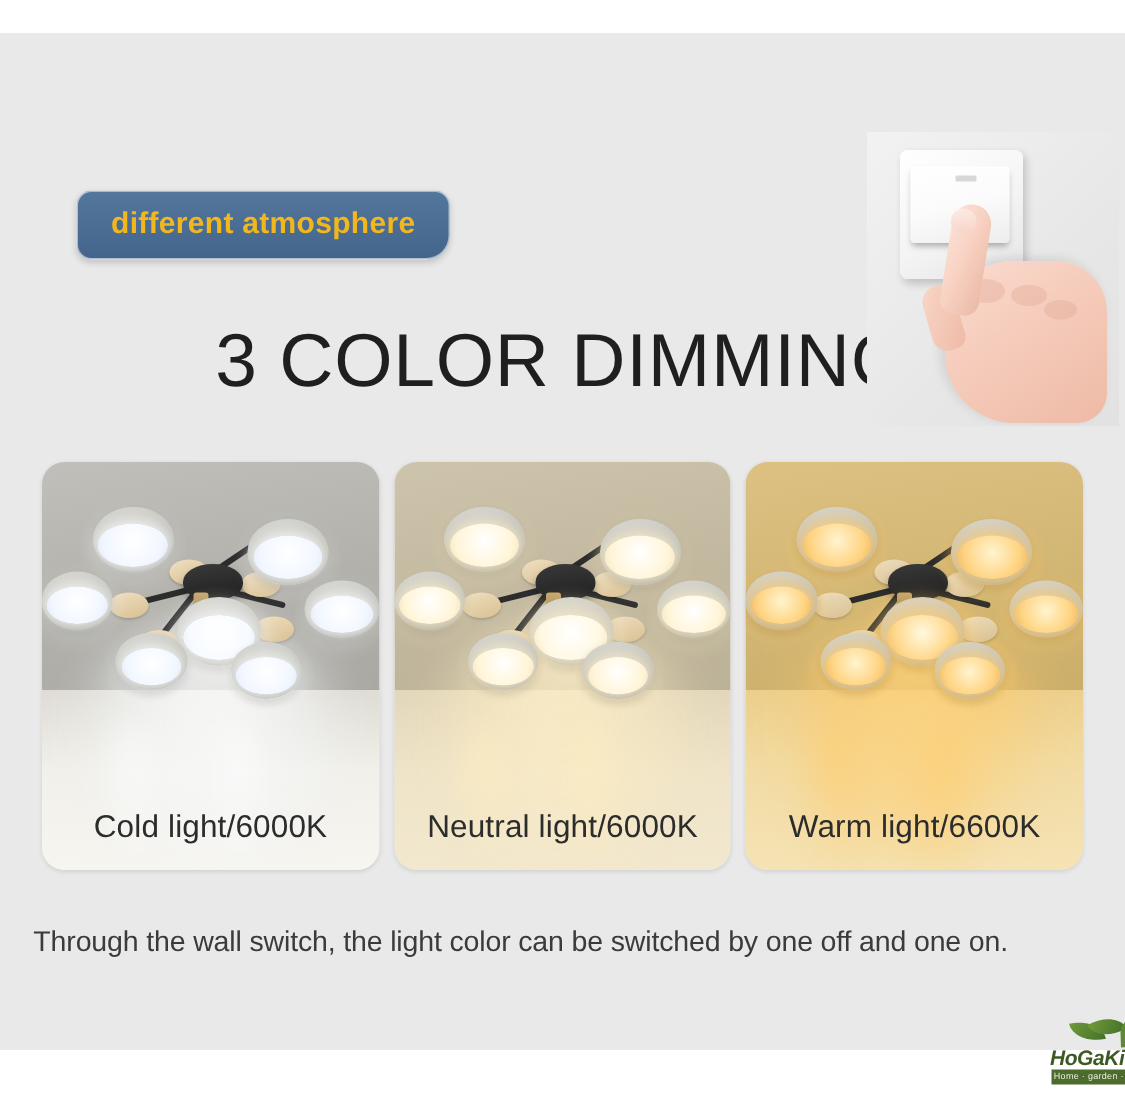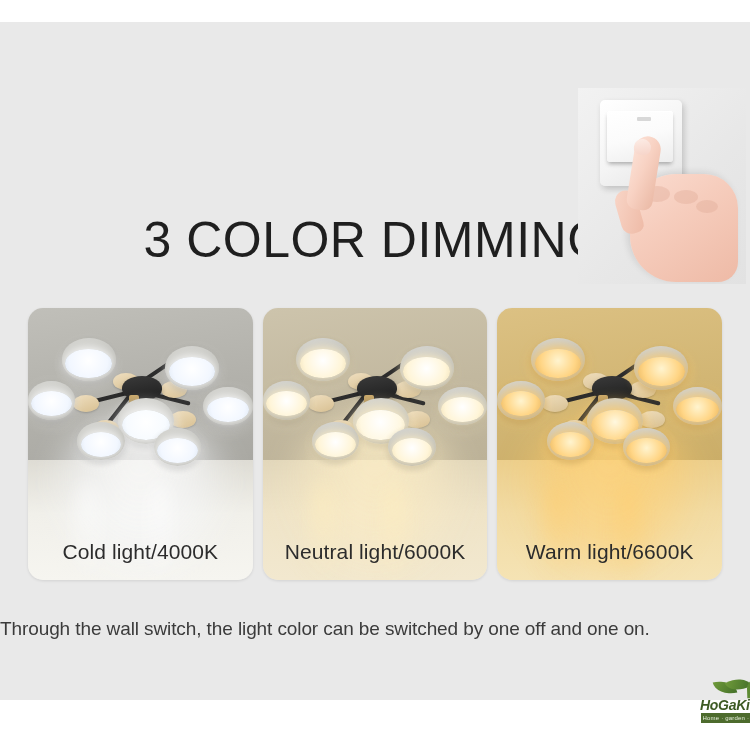--- a/index.html
+++ b/index.html
@@ -272,21 +272,21 @@
     letter-spacing: 0.1px;
     white-space: nowrap;
   }
 
   
   .caption {
     position: absolute;
     left: 0;
     top: 618px;
     width: 672px;
-    text-align: left;
+    text-align: right;
     font-size: 19px;
     color: #3b3b3b;
     letter-spacing: -0.1px;
   }
 
   
   .logo {
     position: absolute;
     left: 696px;
     top: 676px;
@@ -353,20 +353,21 @@
     overflow: hidden;
   }
 </style>
 </head>
 <body>
 
 <div class="page">
 
   <div class="canvas"></div>
 
+  <div class="badge">different atmosphere</div>
 
   <div class="headline">3 COLOR DIMMING</div>
 
   <div class="switch-photo">
     <div class="sw-plate">
       <div class="sw-rocker">
         <div class="sw-mark"></div>
       </div>
     </div>
     <div class="hand-palm">
@@ -436,21 +437,21 @@
             <div class="shade"></div>
             <div class="lens" style="background:radial-gradient(circle at 50% 40%, #ffffff 0%, #f2f7ff 65%, #dde6f2 100%);box-shadow:0 0 10px 2px rgba(255,255,255,0.85);"></div>
           </div>
           <div class="disc" style="left:56%;top:44%;width:21%;height:14%;">
             <div class="halo" style="background:radial-gradient(circle,#ffffff 0%, rgba(255,255,255,0) 70%);"></div>
             <div class="shade"></div>
             <div class="lens" style="background:radial-gradient(circle at 50% 40%, #ffffff 0%, #f2f7ff 65%, #dde6f2 100%);box-shadow:0 0 10px 2px rgba(255,255,255,0.85);"></div>
           </div>
         </div>
       </div>
-      <div class="card-label">Cold light/4000K</div>
+      <div class="card-label">Cold light/6000K</div>
     </div>
 
     <div class="card">
       <div class="scene">
         <div class="ceiling" style="background:linear-gradient(170deg,#cdc4ac 0%,#c2b89f 55%,#bcb298 100%);"></div>
         <div class="wall" style="background:linear-gradient(180deg,#e2d7bb 0%,#efe4c8 45%,#f2e8cf 100%);"></div>
         <div class="glow" style="background:radial-gradient(ellipse at 50% 25%, rgba(255,240,200,0.95) 0%, rgba(255,238,196,0.5) 45%, rgba(255,238,196,0) 75%);"></div>
         <div class="beam" style="left:20%;background:linear-gradient(180deg, rgba(255,238,190,0.95), rgba(255,238,190,0));"></div>
         <div class="beam" style="left:52%;background:linear-gradient(180deg, rgba(255,238,190,0.95), rgba(255,238,190,0));"></div>
 

